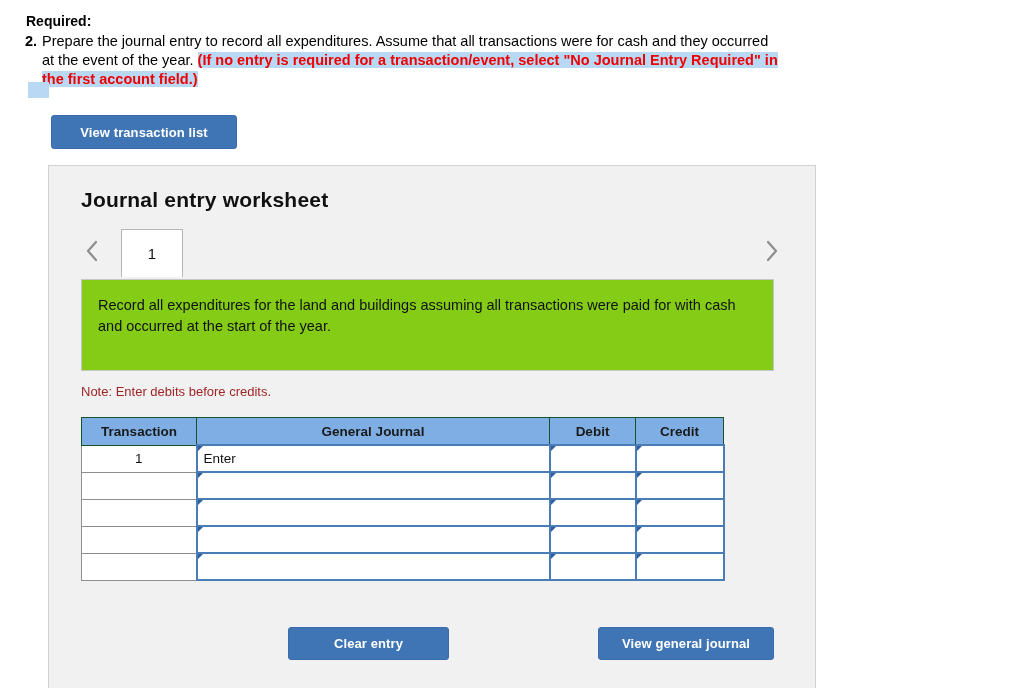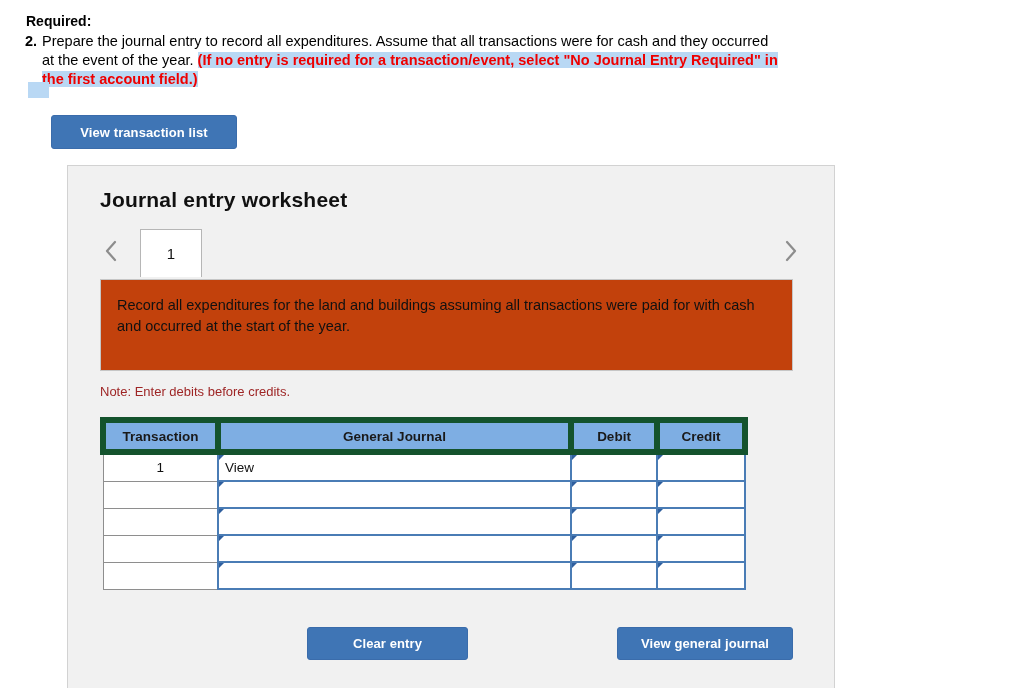--- a/index.html
+++ b/index.html
@@ -88,21 +88,21 @@
     position: absolute;
     left: 51px;
     top: 115px;
     width: 186px;
     height: 34px;
   }
 
   
   .worksheet-panel {
     position: absolute;
-    left: 67px;
+    left: 48px;
     top: 165px;
     width: 768px;
     height: 523px;
     background: #f1f1f1;
     border: 1px solid #d2d2d2;
     border-bottom: none;
     box-sizing: border-box;
   }
   .worksheet-title {
     position: absolute;
@@ -152,21 +152,21 @@
     cursor: pointer;
   }
 
   
   .instruction-box {
     position: absolute;
     left: 32px;
     top: 113px;
     width: 693px;
     height: 92px;
-    background: #c2410c;
+    background: #84cc16;
     border: 1px solid #c6c6c6;
     box-sizing: border-box;
     padding: 15px 28px 0 16px;
     font-size: 14.5px;
     line-height: 21px;
     color: #111111;
   }
 
   .note-text {
     position: absolute;
@@ -180,21 +180,21 @@
   .journal-table {
     position: absolute;
     left: 32px;
     top: 251px;
     border-collapse: collapse;
     table-layout: fixed;
     font-size: 13.5px;
   }
   .journal-table th {
     background: #7eaee3;
-    border: 6px solid #14532d;
+    border: 1px solid #14532d;
     font-size: 13.5px;
     font-weight: bold;
     color: #1a1a1a;
     height: 26px;
     padding: 0 4px;
     text-align: center;
   }
   .col-transaction { width: 115px; }
   .col-general     { width: 353px; }
   .col-debit       { width: 86px;  }
@@ -313,21 +313,21 @@
         <th>General Journal</th>
         <th>Debit</th>
         <th>Credit</th>
       </tr>
     </thead>
     <tbody>
       <tr>
         <td class="cell-transaction">1</td>
         <td class="cell-edit">
             <span class="cell-marker"></span>
-            <div class="cell-inner">View</div>
+            <div class="cell-inner">Enter</div>
           </td>
         <td class="cell-edit">
             <span class="cell-marker"></span>
             <div class="cell-inner"></div>
           </td>
         <td class="cell-edit">
             <span class="cell-marker"></span>
             <div class="cell-inner"></div>
           </td>
       </tr>

